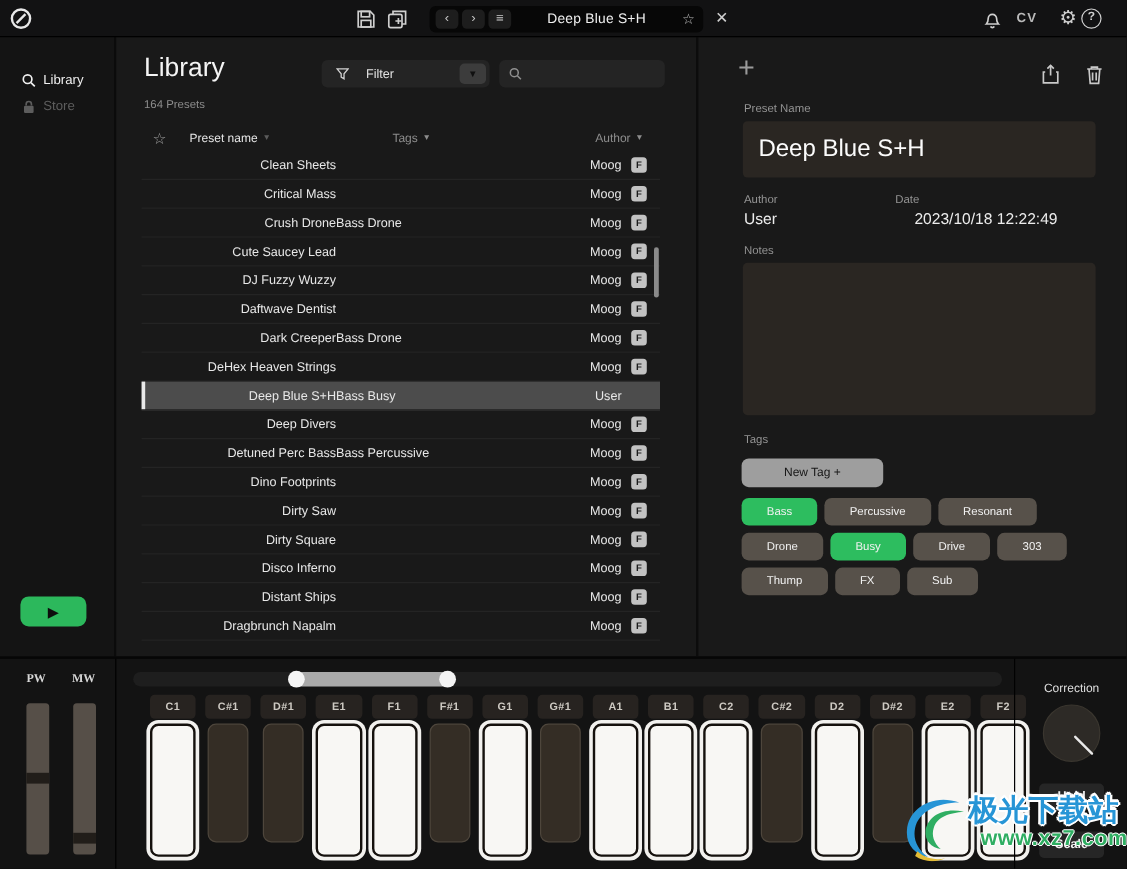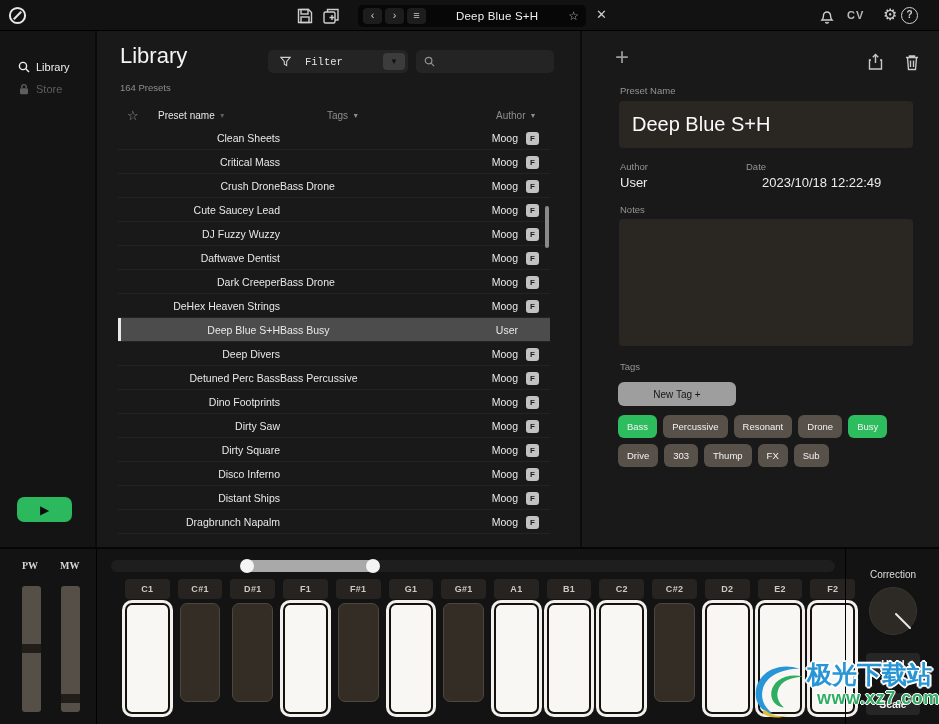--- a/index.html
+++ b/index.html
@@ -26,21 +26,21 @@
   .side-item.active { color:#f0f0f0; }
   .side-item.locked { color:#5d5d5d; }
   .play-btn { position:absolute; left:17px; top:466px; width:55px; height:25px; background:#2cb85c; border-radius:7px; border:none; display:flex; align-items:center; justify-content:center; }
   .play-btn span { color:#0d0d0d; font-size:12px; }
 
   
   .library { position:absolute; left:97px; top:31px; width:483px; height:516px; background:#191919; }
   .lib-title { position:absolute; left:23px; top:12px; font-size:22px; font-weight:500; color:#f4f4f4; }
   .lib-count { position:absolute; left:23px; top:51px; font-size:9.5px; color:#8d8d8d; }
   .filter-box { position:absolute; left:171px; top:19px; width:140px; height:23px; background:#242424; border-radius:5px; display:flex; align-items:center; padding:0 3px 0 12px; }
-  .filter-box .flabel { flex:1; font-size:10.5px; color:#e2e2e2; margin-left:14px;font-family:Liberation Mono, monospace; }
+  .filter-box .flabel { flex:1; font-size:10.5px; color:#e2e2e2; margin-left:14px; }
   .filter-arrow { width:22px; height:17px; background:#3c3c3c; border-radius:4px; color:#101010; font-size:8px; text-align:center; line-height:17px; }
   .search-box { position:absolute; left:319px; top:19px; width:138px; height:23px; background:#242424; border-radius:5px; display:flex; align-items:center; padding:0 8px; gap:6px; }
   .search-box input { flex:1; background:transparent; border:none; outline:none; color:#e8e8e8; font-size:10px; font-family:inherit; }
   .list-header { position:absolute; left:21px; top:76px; width:432px; height:20px; font-size:10px; color:#8d8d8d; }
   .hdr-star { position:absolute; left:9px; top:1px; font-size:13px; color:#9a9a9a; }
   .hdr-name { position:absolute; left:40px; top:3px; color:#e6e6e6; }
   .hdr-tags { position:absolute; left:209px; top:3px; }
   .hdr-author { position:absolute; left:378px; top:3px; }
   .tri { font-size:7px; position:relative; top:-1px; margin-left:4px; }
   .tri.dark { color:#5c5c5c; }
@@ -59,21 +59,21 @@
   .detail { position:absolute; left:580px; top:31px; width:359px; height:516px; background:#191919; border-left:2px solid #0c0c0c; }
   .plus-btn { position:absolute; left:33px; top:12px; font-size:24px; font-weight:300; color:#9a9a9a; }
   .d-icon { position:absolute; top:22px; width:17px; height:18px; color:#c9c9c9; }
   .lbl { position:absolute; font-size:9.5px; color:#949494; }
   .name-box { position:absolute; left:37px; top:70px; width:294px; height:47px; background:#2a2622; border-radius:4px; display:flex; align-items:center; padding:0 13px; }
   .name-box span { font-size:20px; color:#fbfbfb; }
   .val { position:absolute; font-size:13px; color:#ececec; }
   .notes-box { position:absolute; left:37px; top:188px; width:294px; height:127px; background:#2a2622; border-radius:4px; border:none; resize:none; color:#e8e8e8; font-family:inherit; font-size:11px; padding:8px; }
   .newtag-btn { position:absolute; left:36px; top:351px; width:118px; height:24px; background:#9e9e9e; border:none; border-radius:6px; font-size:10px; color:#161616; font-family:inherit; }
   .chips { position:absolute; left:36px; top:384px; width:300px; display:flex; flex-wrap:wrap; gap:6px 6px; }
-  .chip { height:23px; padding:0 9px; background:var(--chip,#57514a); border-radius:6px; color:#f2f2f2; font-size:9.5px; display:flex; align-items:center; }
+  .chip { height:23px; padding:0 21px; background:var(--chip,#57514a); border-radius:6px; color:#f2f2f2; font-size:9.5px; display:flex; align-items:center; }
   .chip.active { background:var(--accent,#2dbd5f); }
 
   
   .bottom { position:absolute; left:0; top:547px; width:939px; height:177px; background:#131313; border-top:2px solid #060606; }
   .wheels { position:absolute; left:0; top:0; width:97px; height:177px; border-right:1px solid #010101; }
   .wheel-lbl { position:absolute; top:11px; font-size:10px; font-weight:bold; color:#d6d6d6;font-family:Liberation Serif, serif; }
   .wheel { position:absolute; top:37px; width:19px; height:126px; background:#564f48; border-radius:3px; }
   .wheel .notch { position:absolute; left:0; width:100%; height:9px; background:#211d19; }
   .kb { position:absolute; left:97px; top:0; width:748px; height:177px; }
   .kb-track { position:absolute; left:14px; top:11px; width:724px; height:12px; background:#1e1e1e; border-radius:6px; }
@@ -367,20 +367,24 @@
           </div>
           <div class="kslot">
             <div class="ktab">C#1</div>
             <div class="kbody black"></div>
           </div>
           <div class="kslot">
             <div class="ktab">D#1</div>
             <div class="kbody black"></div>
           </div>
           <div class="kslot">
+            <div class="ktab">E1</div>
+            <div class="kbody white"></div>
+          </div>
+          <div class="kslot">
             <div class="ktab">F1</div>
             <div class="kbody white"></div>
           </div>
           <div class="kslot">
             <div class="ktab">F#1</div>
             <div class="kbody black"></div>
           </div>
           <div class="kslot">
             <div class="ktab">G1</div>
             <div class="kbody white"></div>
@@ -401,20 +405,24 @@
             <div class="ktab">C2</div>
             <div class="kbody white"></div>
           </div>
           <div class="kslot">
             <div class="ktab">C#2</div>
             <div class="kbody black"></div>
           </div>
           <div class="kslot">
             <div class="ktab">D2</div>
             <div class="kbody white"></div>
+          </div>
+          <div class="kslot">
+            <div class="ktab">D#2</div>
+            <div class="kbody black"></div>
           </div>
           <div class="kslot">
             <div class="ktab">E2</div>
             <div class="kbody white"></div>
           </div>
           <div class="kslot">
             <div class="ktab">F2</div>
             <div class="kbody white"></div>
           </div>
         </div>

